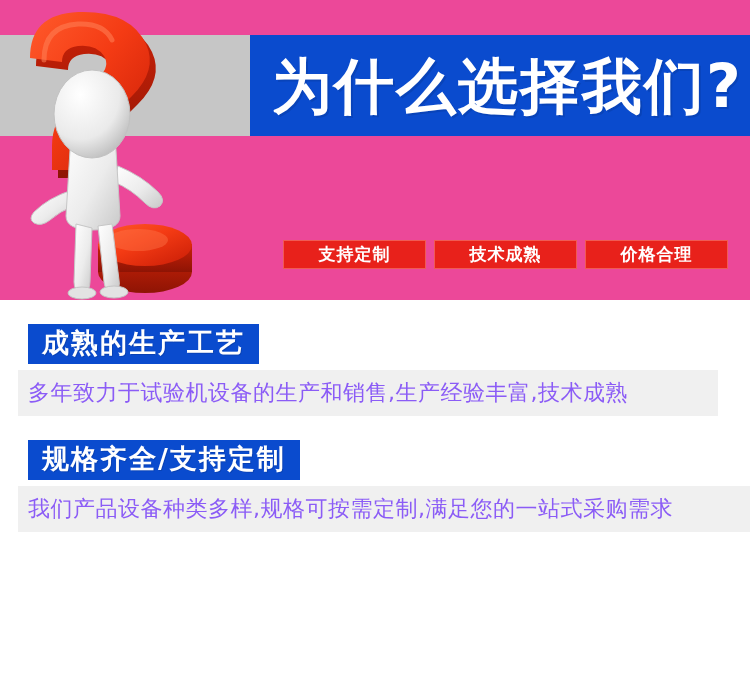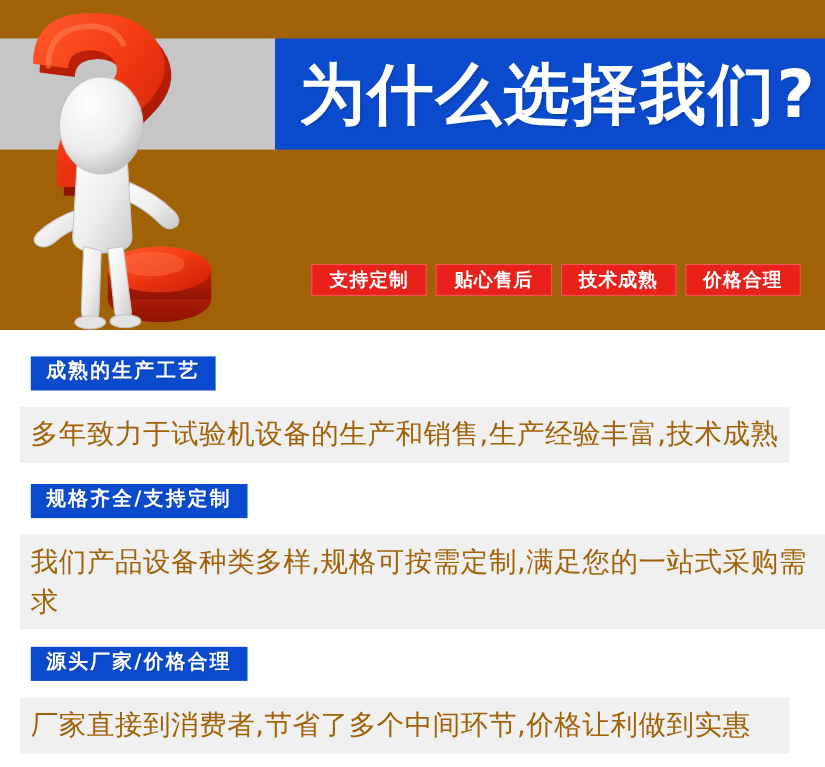--- a/index.html
+++ b/index.html
@@ -5,21 +5,21 @@
   html,body{margin:0;padding:0;}
   body{
     width:750px;height:697px;
     background:#ffffff;
     font-family:"Liberation Sans","DejaVu Sans",sans-serif;
     overflow:hidden;position:relative;
   }
   #root{position:relative;width:750px;height:697px;background:#fff;}
 
   
-  .hero{position:absolute;left:0;top:0;width:750px;height:300px;overflow:hidden;background:#a16207;}
+  .hero{position:absolute;left:0;top:0;width:750px;height:300px;overflow:hidden;background:#ec4899;}
   .gray-bar{position:absolute;left:0;top:35px;width:252px;height:101px;background:#c6c6c6;}
   .blue-bar{position:absolute;left:250px;top:35px;width:500px;height:101px;background:#0a4bce;}
   .hero-title{
     position:absolute;left:272px;top:40px;width:470px;height:92px;
     display:flex;align-items:center;justify-content:flex-start;
     color:#ffffff;font-size:60px;font-weight:bold;letter-spacing:2px;
     line-height:1;white-space:nowrap;
     text-shadow:2px 2px 0 rgba(0,0,0,.10);
     font-family:"DejaVu Sans","Liberation Sans",sans-serif;
   }
@@ -41,28 +41,28 @@
   }
 
   
   .art{position:absolute;left:0px;top:0px;width:255px;height:300px;}
 
   
   .features{position:absolute;left:0;top:300px;width:750px;height:397px;}
   .feature{position:relative;margin:0 0 0 0;}
   .f-head{
     display:inline-block;background:#0a4bce;color:#fff;
-    font-size:18px;font-weight:bold;letter-spacing:2px;
+    font-size:27px;font-weight:bold;letter-spacing:2px;
     padding:5px 14px 7px 14px;line-height:1.05;white-space:nowrap;
     text-shadow:1px 1px 0 rgba(0,0,0,.12);
     font-family:"DejaVu Sans","Liberation Sans",sans-serif;
   }
   .f-body{
-    background:#f0f0f0;color:#a16207;
-    font-size:25px;line-height:1.42;letter-spacing:.5px;
+    background:#f0f0f0;color:#8b5cf6;
+    font-size:22px;line-height:1.42;letter-spacing:.5px;
     padding:7px 10px 8px 10px;
     font-family:"DejaVu Sans","Liberation Sans",sans-serif;
   }
   .feat-1{position:absolute;left:28px;top:24px;}
   .feat-1 .f-body{position:absolute;left:-10px;top:46px;width:700px;box-sizing:border-box;}
   .feat-2{position:absolute;left:28px;top:140px;border-radius:11px;}
   .feat-2 .f-body{position:absolute;left:-10px;top:46px;width:740px;box-sizing:border-box;}
   .feat-3{position:absolute;left:28px;top:288px;}
   .feat-3 .f-body{position:absolute;left:-10px;top:46px;width:700px;box-sizing:border-box;}
 </style>
@@ -132,37 +132,32 @@
 
           <ellipse cx="92" cy="114" rx="38" ry="44" fill="url(#headG)" stroke="#c2c2c2" stroke-width="1"></ellipse>
         </g>
       </svg>
     </div>
 
     <div class="hero-title">为什么选择我们?</div>
 
     <div class="badge-row">
       <div class="badge">支持定制</div>
-      <div class="badge">贴心售后</div>
       <div class="badge">技术成熟</div>
       <div class="badge">价格合理</div>
     </div>
   </div>
 
   <div class="features">
 
     <div class="feature feat-1">
       <div class="f-head">成熟的生产工艺</div>
       <div class="f-body">多年致力于试验机设备的生产和销售,生产经验丰富,技术成熟</div>
     </div>
 
     <div class="feature feat-2">
       <div class="f-head">规格齐全/支持定制</div>
       <div class="f-body">我们产品设备种类多样,规格可按需定制,满足您的一站式采购需求</div>
     </div>
 
-    <div class="feature feat-3">
-      <div class="f-head">源头厂家/价格合理</div>
-      <div class="f-body">厂家直接到消费者,节省了多个中间环节,价格让利做到实惠</div>
-    </div>
 
   </div>
 </div>
 
 </body></html>

